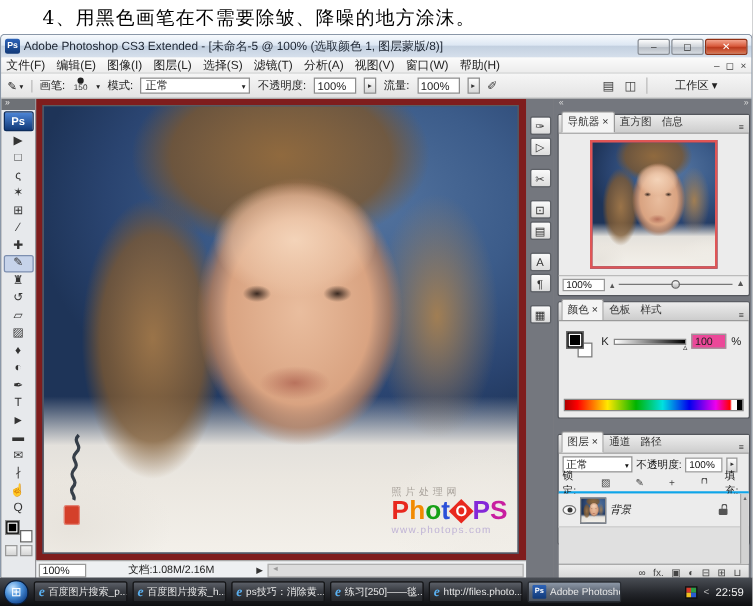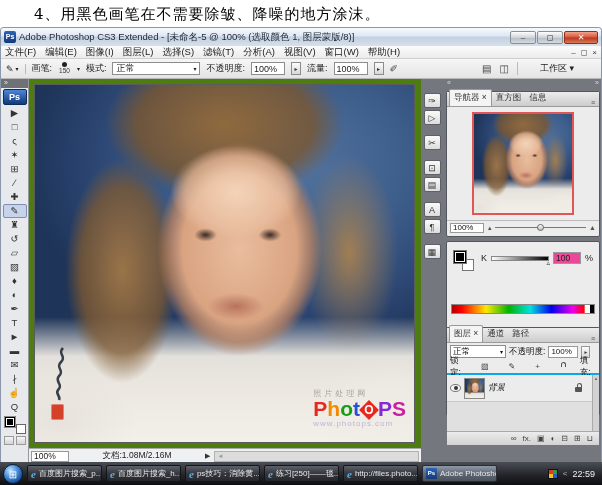--- a/index.html
+++ b/index.html
@@ -40,21 +40,21 @@
 .toolbox-chevron{height:9px;background:#6e7176;color:#e8e8e8;font-size:7px;line-height:8px;padding-left:3px}
 .ps-logo{width:24px;height:16px;margin:1px auto;background:linear-gradient(#4d86d8,#123a78);border:1px solid #0d2c5c;border-radius:2px;color:#fff;font-weight:bold;font-size:9px;text-align:center;line-height:15px}
 .tool{width:24px;height:14px;margin:0 auto;font-size:9.5px;line-height:14px;text-align:center;color:#333;border-radius:2px}
 .tool.active{background:#c6d3ea;border:1px solid #7d8fb0;line-height:12px}
 .swatches{position:relative;width:24px;height:18px;margin:2px auto 0}
 .swatch-bg{position:absolute;right:1px;bottom:0;width:10px;height:10px;background:#fff;border:1px solid #666}
 .swatch-fg{position:absolute;left:1px;top:0;width:12px;height:12px;background:#000;border:1px solid #888;outline:1px solid #fff;outline-offset:-3px}
 .mode-btns{display:flex;justify-content:center;gap:2px;margin-top:2px}
 .mode-btn{width:10px;height:9px;border:1px solid #9a9a9a;background:linear-gradient(#f5f5f5,#d5d5d5);font-size:5px;text-align:center;line-height:8px;color:#555}
 
-.canvas{position:absolute;left:28px;top:0;width:392px;height:369px;background:#4d7c0f}
+.canvas{position:absolute;left:28px;top:0;width:392px;height:369px;background:#7f1d1d}
 .photo{position:absolute;left:5px;top:5px;right:6px;bottom:5px;border:1px solid #5c5c60}
 .photo-art{
 background-color:#2a4a78;
 background-image:
  radial-gradient(ellipse 4% 2.5% at 45% 42%,rgba(50,35,28,.95),rgba(0,0,0,0) 75%),
  radial-gradient(ellipse 4% 2.5% at 62% 42%,rgba(50,35,28,.95),rgba(0,0,0,0) 75%),
  radial-gradient(ellipse 10% 5% at 53% 62%,rgba(165,85,70,.65),rgba(0,0,0,0) 75%),
  radial-gradient(ellipse 24% 18% at 53% 30%,rgba(246,216,190,.9),rgba(238,198,168,.55) 55%,rgba(0,0,0,0) 72%),
  radial-gradient(ellipse 29% 40% at 54% 46%,#e9bd9e 0%,#d9a381 52%,rgba(186,130,96,.75) 65%,rgba(0,0,0,0) 75%),
  radial-gradient(ellipse 42% 28% at 50% 11%,rgba(148,106,58,.95),rgba(122,86,46,.8) 55%,rgba(0,0,0,0) 75%),
@@ -104,21 +104,21 @@
 .color-body{position:relative;height:76px}
 .color-swatches{position:absolute;left:6px;top:8px;width:24px;height:24px}
 .color-fg{position:absolute;left:0;top:0;width:14px;height:14px;background:#000;border:1px solid #777;outline:1px solid #fff;outline-offset:-3px}
 .color-bg2{position:absolute;left:9px;top:9px;width:12px;height:12px;background:#fff;border:1px solid #777}
 .k-row{position:absolute;left:34px;top:10px;right:6px;display:flex;align-items:center;gap:4px;font-size:9px;color:#222}
 .k-bar{flex:1;height:5px;border:1px solid #888;background:linear-gradient(to right,#fff,#000);position:relative}
 .k-marker{position:absolute;right:-2px;bottom:-7px;font-size:7px;color:#333}
 .k-input{width:28px;height:12px;background:#ec4899;border:1px solid #999;font-size:8.5px;line-height:10px;padding:0 2px}
 .spectrum{position:absolute;left:4px;right:4px;bottom:4px;height:10px;border:1px solid #888;background:linear-gradient(to right,#b00000,#ff0000 7%,#ffe800 24%,#00b400 40%,#00e0e0 55%,#0000ee 70%,#ee00ee 85%,#ff0000 93%,#ffffff 94%,#ffffff 97%,#000 97%)}
 
-.panel-layers{top:248px;height:89px}
+.panel-layers{top:268px;height:89px}
 .blend-row{height:17px;display:flex;align-items:center;gap:3px;padding:0 3px;font-size:8.5px}
 .blend-select{width:56px;height:13px;background:#fff;border:1px solid #8d8d8d;display:flex;align-items:center;justify-content:space-between;padding:0 2px;font-size:8.5px}
 .mini-input{width:30px;height:12px;background:#fff;border:1px solid #999;font-size:8px;line-height:10px;padding:0 2px}
 .mini-spin{width:9px;height:12px;border:1px solid #999;background:linear-gradient(#fcfcfc,#d8d8d8);font-size:5.5px;text-align:center;line-height:11px;color:#333}
 .lock-row{height:15px;display:flex;align-items:center;gap:20px;padding:0 3px;font-size:8.5px;border-bottom:2px solid #0ea5e9}
 .lock-ico{font-size:8px;color:#444;width:9px;text-align:center}
 .mini-lock{position:relative;width:7px;height:5px;background:#555;border-radius:1px;margin-top:3px}
 .mini-lock::before{content:"";position:absolute;left:1.5px;top:-4px;width:3px;height:4px;border:1px solid #555;border-bottom:none;border-radius:3px 3px 0 0}
 .layers-rows{position:relative;height:56px;background:#e0e0e0}
 .layer-row{height:27px;display:flex;align-items:center;gap:3px;padding:0 3px;border-bottom:1px solid #c8c8c8;background:#ececec}
@@ -310,20 +310,26 @@
             <span>▴</span>
             <span class="nav-track">
                 <span class="nav-thumb-knob"></span>
               </span>
             <span>▲</span>
           </span>
         </div>
       </div>
 
       <div class="panel panel-color">
+        <div class="tabbar">
+          <span class="tab active">颜色 ×</span>
+          <span class="tab">色板</span>
+          <span class="tab">样式</span>
+          <span class="panel-menu">≡</span>
+        </div>
         <div class="color-body">
           <div class="color-swatches">
             <span class="color-bg2"></span>
             <span class="color-fg"></span>
           </div>
           <div class="k-row">
             <span>K</span>
             <span class="k-bar">
                 <span class="k-marker">▵</span>
               </span>

